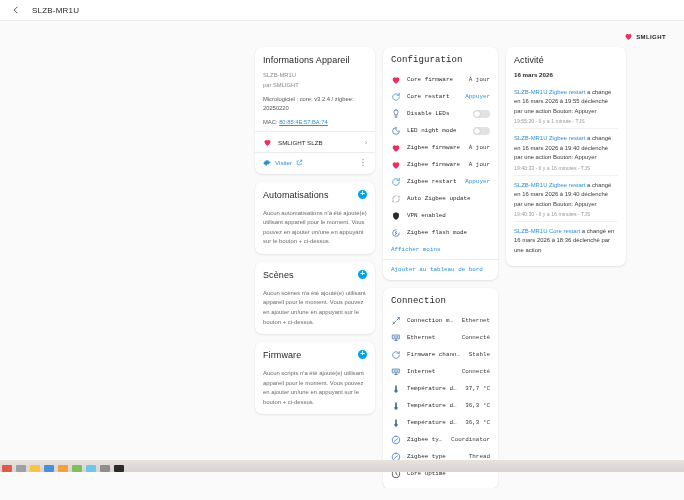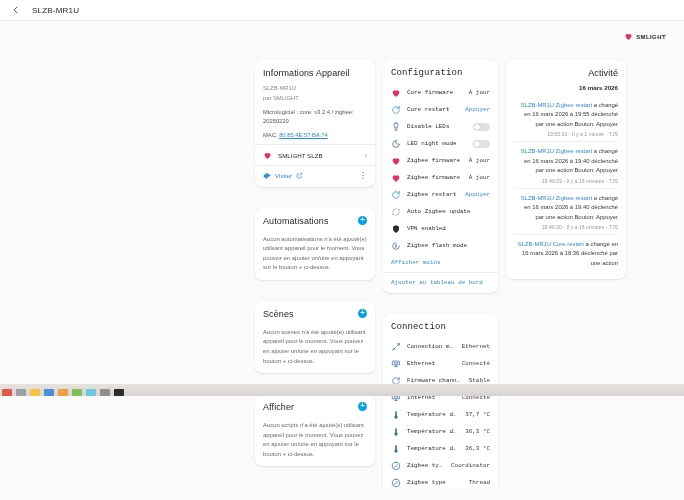--- a/index.html
+++ b/index.html
@@ -2,21 +2,21 @@
 <html><head>
 <meta charset="utf-8">
 <style>
   * { box-sizing: border-box; margin: 0; padding: 0; }
   html, body {
     width: 684px; height: 500px;
     font-family: "Liberation Sans", sans-serif;
     background: #fafafa;
     overflow: hidden;
   }
-  #app { position: relative; width: 684px; height: 396px; background: #a3a3a3; }
+  #app { position: relative; width: 684px; height: 472px; background: #a3a3a3; }
 
   
   .topbar {
     height: 21px; background: #ffffff;
     display: flex; align-items: center; gap: 10px;
     padding: 0 10px; border-bottom: 1px solid #ececec;
   }
   .back-icon {
     width: 12px; height: 12px; flex: 0 0 auto;
     display: flex; align-items: center; justify-content: center;
@@ -35,27 +35,26 @@
   .brand-heart { width: 9px; height: 9px; }
   .brand-name { font-size: 6px; font-weight: bold; color: #1f1f1f; letter-spacing: .4px; }
 
   .columns {
     position: absolute; left: 255px; top: 26px;
     display: flex; gap: 8px; align-items: flex-start;
   }
   .col { display: flex; flex-direction: column; gap: 8px; }
   .col-a { width: 120px; }
   .col-b { width: 115px; font-family: Liberation Mono, monospace; }
-  .col-c { width: 120px; text-align: right; }
+  .col-c { width: 120px; }
 
   .card {
     background: #ffffff; border-radius: 7px;
     box-shadow: 0 1px 2px rgba(0,0,0,.09), 0 0 1px rgba(0,0,0,.08);
     padding: 8px 8px 7px 8px;
-    margin-top: 13px;
   }
   .card-title {
     font-size: 9px; color: #1f1f1f; font-weight: 400;
     letter-spacing: .1px; margin-bottom: 6px;
   }
   .card-head { display: flex; align-items: flex-start; justify-content: space-between; gap: 24px; }
   .plus-icon {
     width: 9px; height: 9px; border-radius: 50%;
     background: #00a3e6; color: #fff;
     font-size: 8px; line-height: 8px; text-align: center;
@@ -196,21 +195,21 @@
         <div class="card">
           <div class="card-head">
             <div class="card-title">Scènes</div>
             <div class="plus-icon">+</div>
           </div>
           <div class="blurb">Aucun scènes n'a été ajouté(e) utilisant appareil pour le moment. Vous pouvez en ajouter un/une en appuyant sur le bouton + ci-dessus.</div>
         </div>
 
         <div class="card">
           <div class="card-head">
-            <div class="card-title">Afficher</div>
+            <div class="card-title">Firmware</div>
             <div class="plus-icon">+</div>
           </div>
           <div class="blurb">Aucun scripts n'a été ajouté(e) utilisant appareil pour le moment. Vous pouvez en ajouter un/une en appuyant sur le bouton + ci-dessus.</div>
         </div>
       </div>
 
       <div class="col col-b">
 
         <div class="card">
           <div class="card-title">Configuration</div>

